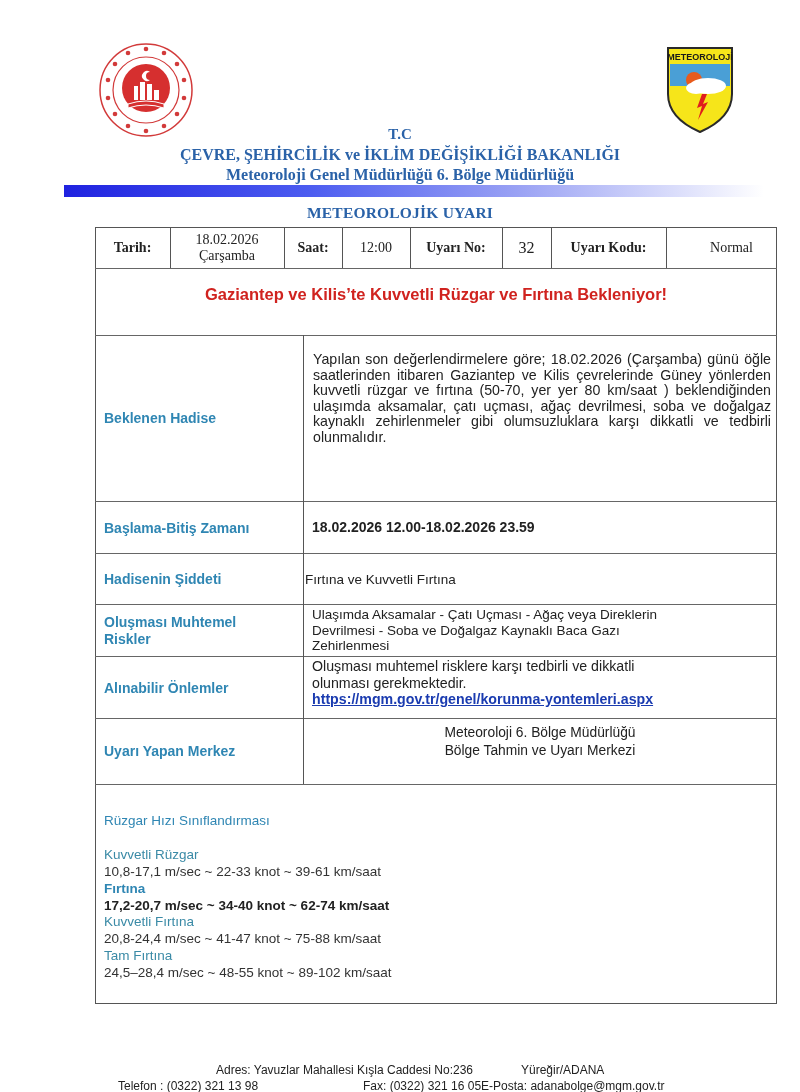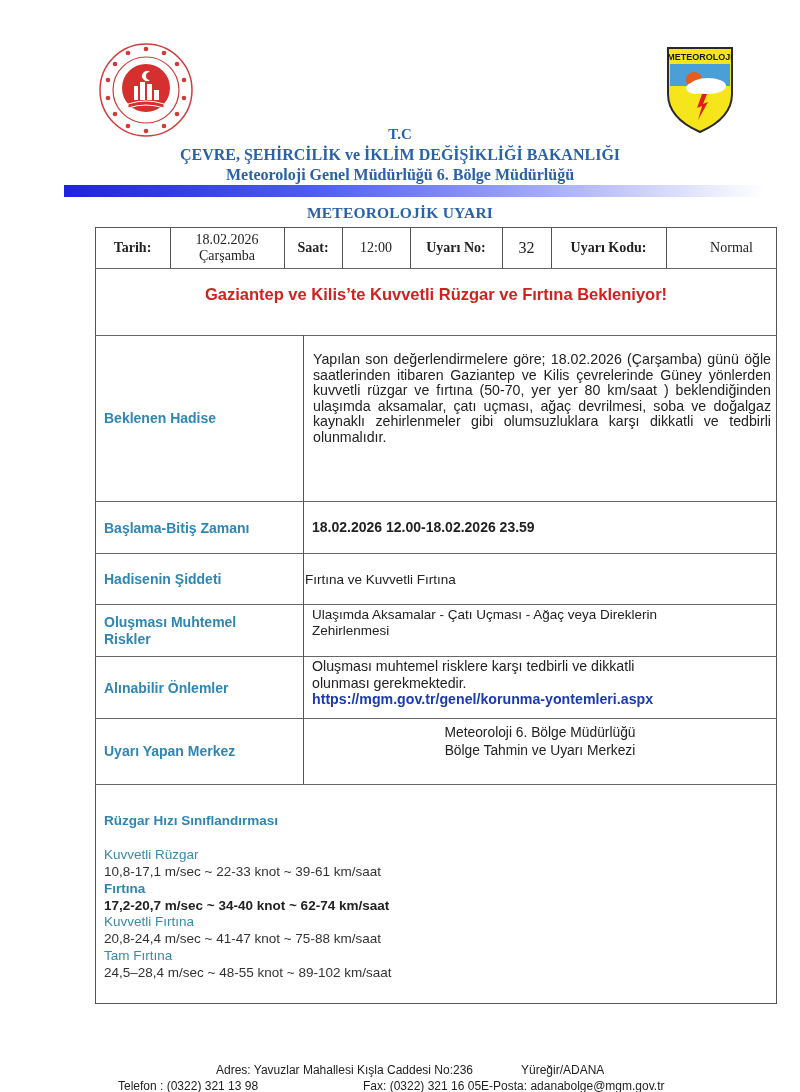--- a/index.html
+++ b/index.html
@@ -27,24 +27,24 @@
   
   .cell { position: absolute; display: flex; align-items: center; justify-content: center; text-align: center; font-family: "Liberation Serif", serif; font-size: 14px; line-height: 16px; color: #222; }
   .cell.b { font-weight: bold; }
 
   #alert-title { left: 95px; top: 285px; width: 682px; text-align: center; color: #d0231f; font-weight: bold; font-size: 16.5px; }
 
   .label { position: absolute; left: 104px; color: #2f86b3; font-weight: bold; font-size: 14px; line-height: 17px; }
   .val { position: absolute; font-size: 14px; line-height: 15.5px; color: #222; }
 
   #hadise-text { left: 313px; top: 352px; width: 458px; text-align: justify; text-align-last: left; font-size: 14.2px; line-height: 15.6px; }
-  #link-korunma { color: #1a3bb0; font-weight: bold; }
+  #link-korunma { color: #1a3bb0; font-weight: bold; text-decoration: underline; }
 
   
-  #wind-title { left: 104px; top: 813px; color: #2f86b3; font-weight: bold; font-size: 13.5px; }
+  #wind-title { left: 104px; top: 813px; color: #2f86b3; font-weight: normal; font-size: 13.5px; }
   .wind-cat { position: absolute; left: 104px; color: #3a8aa6; font-size: 13.5px; }
   .wind-val { position: absolute; left: 104px; color: #333; font-size: 13.5px; }
   .wind-cat.bold { font-weight: bold; color: #2f86b3; }
   .wind-val.bold { font-weight: bold; color: #222; }
 
   
   .foot { position: absolute; font-size: 12px; color: #222; margin-top: 42px; }
   .foot a, .foot .lnk { color: #1a3bb0; text-decoration: underline; }
 </style>
 </head>
@@ -140,20 +140,21 @@
 
 <div class="label" style="top:571px">Hadisenin Şiddeti</div>
 <div class="val" style="left:305px;top:572px;font-size:13.5px">Fırtına ve Kuvvetli Fırtına</div>
 
 <div class="label" style="top:614px">
   <div>Oluşması Muhtemel</div>
   <div>Riskler</div>
 </div>
 <div class="val" style="left:312px;top:607px;font-size:13.5px">
   <div>Ulaşımda Aksamalar - Çatı Uçması - Ağaç veya Direklerin</div>
+  <div>Devrilmesi - Soba ve Doğalgaz Kaynaklı Baca Gazı</div>
   <div>Zehirlenmesi</div>
 </div>
 
 <div class="label" style="top:680px">Alınabilir Önlemler</div>
 <div class="val" style="left:312px;top:658px;font-size:14.2px;line-height:16.5px">
   <div>Oluşması muhtemel risklere karşı tedbirli ve dikkatli</div>
   <div>olunması gerekmektedir.</div>
   <div id="link-korunma">https://mgm.gov.tr/genel/korunma-yontemleri.aspx</div>
 </div>
 

